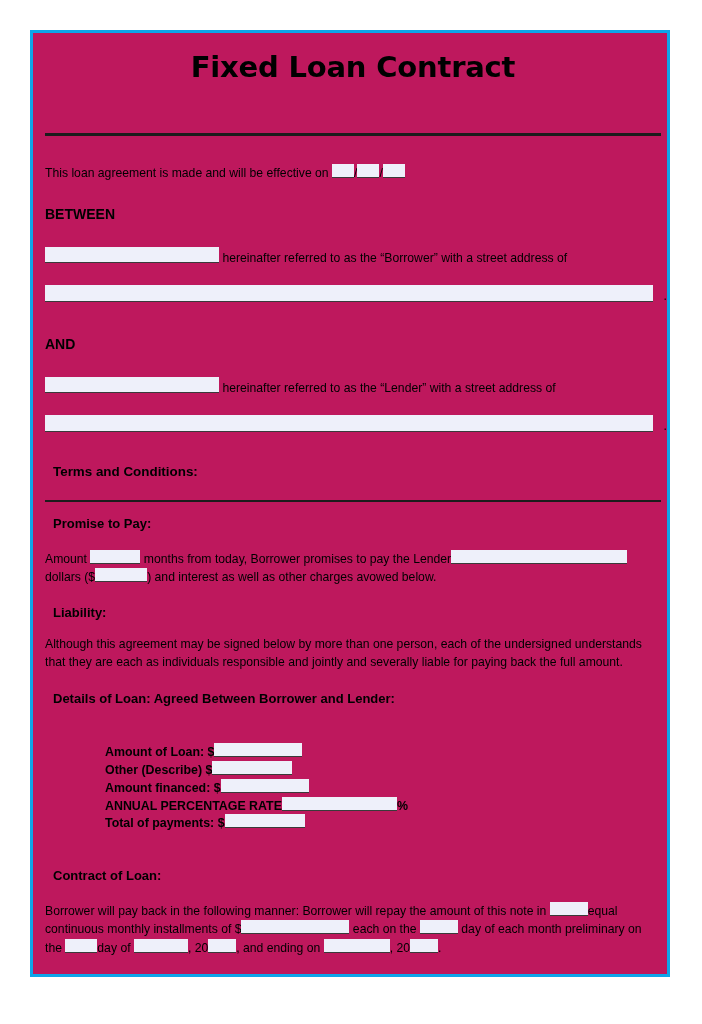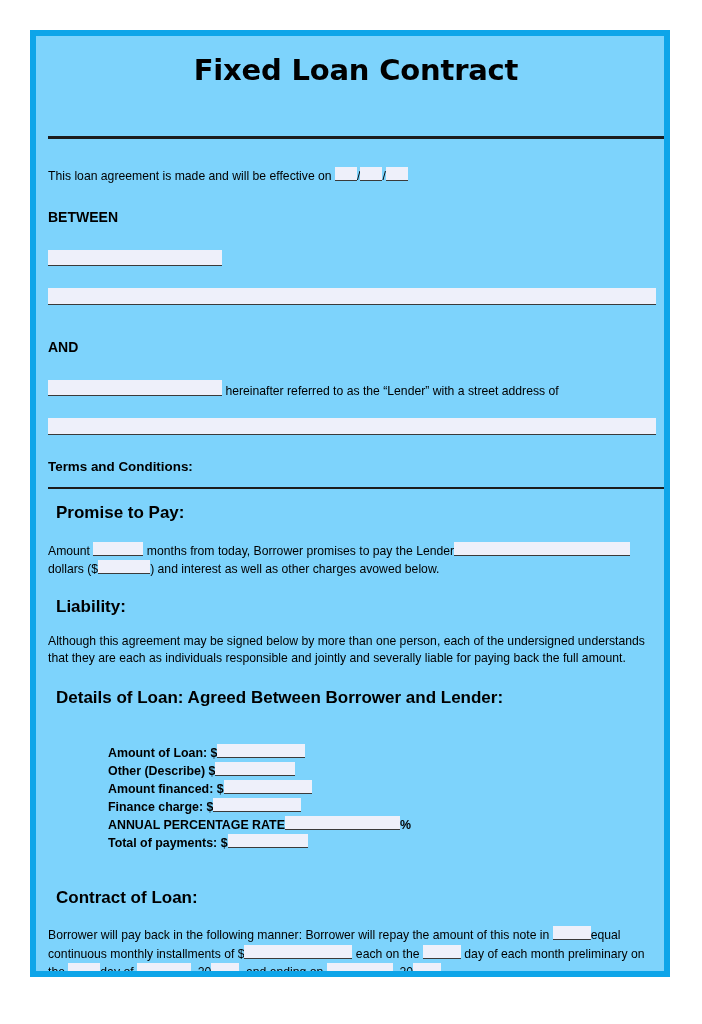--- a/index.html
+++ b/index.html
@@ -16,22 +16,22 @@
     overflow: hidden;
   }
 
   
   #page {
     position: absolute;
     left: 30px;
     top: 30px;
     width: 640px;
     height: 947px;
-    border: 6px solid #0ea5e9;
-    background: #7dd3fc;
+    border: 3px solid #0ea5e9;
+    background: #be185d;
     box-sizing: border-box;
     overflow: hidden;
   }
   #inner {
     position: absolute;
     left: 12px;
     top: 0;
     width: 616px;
     height: 947px;
   }
@@ -66,25 +66,25 @@
   }
   .sec-head-lg {
     font-size: 14px;
     font-weight: bold;
     margin: 0;
     line-height: 1.2;
   }
   .sec-head-md {
     font-size: 13.4px;
     font-weight: bold;
-    margin: 0;
+    margin: 8px;
     line-height: 1.2;
   }
   .sec-head-sm {
-    font-size: 17px;
+    font-size: 13px;
     font-weight: bold;
     margin: 0;
     line-height: 1.2;
     padding-left: 8px;
   }
 
   
   .blank {
     display: inline-block;
     background: #eef0fa;
@@ -156,20 +156,21 @@
     </div>
 
     <div class="sp24"></div>
 
     <div class="sec-head-lg">BETWEEN</div>
 
     <div class="sp24"></div>
 
     <div class="body-text">
       <span class="blank blank-tall" style="width:174px;"></span>
+      <span>hereinafter referred to as the “Borrower” with a street address of</span>
     </div>
 
     <div class="sp18"></div>
 
     <div class="addr-row">
       <span class="blank-wide-line" style="width:608px;"></span>
       <span class="addr-period">.</span>
     </div>
 
     <div class="sp28"></div>
@@ -229,23 +230,20 @@
 
     <ul class="details-list">
       <li>
         <span>Amount of Loan: $</span><span class="blank" style="width:88px;"></span>
       </li>
       <li>
         <span>Other (Describe) $</span><span class="blank" style="width:80px;"></span>
       </li>
       <li>
         <span>Amount financed: $</span><span class="blank" style="width:88px;"></span>
-      </li>
-      <li>
-        <span>Finance charge: $</span><span class="blank" style="width:88px;"></span>
       </li>
       <li>
         <span>ANNUAL PERCENTAGE RATE</span><span class="blank" style="width:115px;"></span><span>%</span>
       </li>
       <li>
         <span>Total of payments: $</span><span class="blank" style="width:80px;"></span>
       </li>
     </ul>
 
     <div class="sp24"></div>

